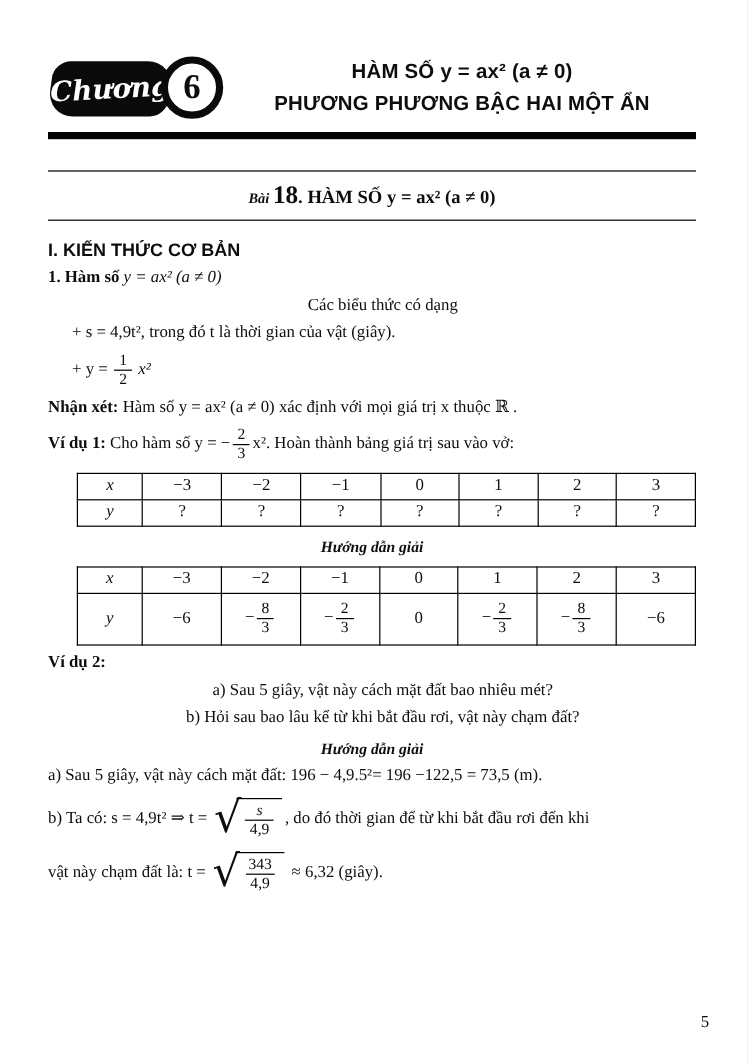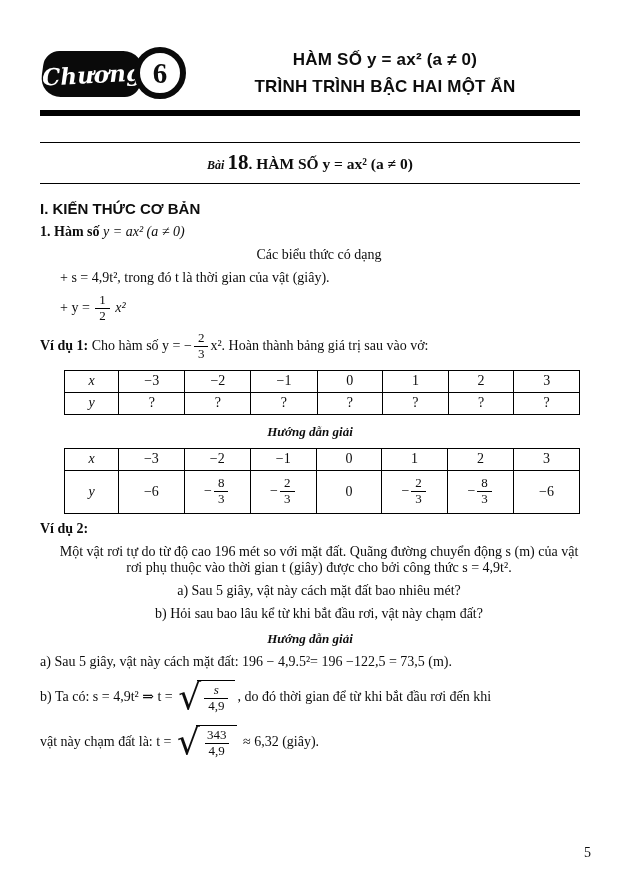--- a/index.html
+++ b/index.html
@@ -85,40 +85,41 @@
     <div class="logo">
       <div class="logo-banner">
           <span class="logo-word">Chương</span>
         </div>
       <div class="logo-circle">
           <span>6</span>
         </div>
     </div>
     <div class="titles">
       <div>HÀM SỐ y = ax² (a ≠ 0)</div>
-      <div>TRÌNH TRÌNH BẬC HAI MỘT ẨN</div>
+      <div>PHƯƠNG PHƯƠNG BẬC HAI MỘT ẨN</div>
     </div>
   </div>
   <div class="bar"></div>
 
   <div class="bai"><span class="bai-bai">Bài </span><span class="bai-num">18</span><span class="bai-rest">. HÀM SỐ y = ax² (a ≠ 0)</span></div>
 
   <div class="h1">I. KIẾN THỨC CƠ BẢN</div>
 
   <div class="line"><span class="b">1. Hàm số </span><span class="m">y = ax² (a ≠ 0)</span></div>
 
   <div class="line ind">Các biểu thức có dạng</div>
   <div class="line ind2">+ s = 4,9t², trong đó t là thời gian của vật (giây).</div>
 
   <div class="line ind2"><span>+ y = </span><span class="frac">
         <span class="fnum">1</span>
         <span class="fden">2</span>
       </span><span class="m"> x²</span></div>
 
 
+  <div class="line"><span class="b">Nhận xét: </span><span>Hàm số y = ax² (a ≠ 0) xác định với mọi giá trị x thuộc ℝ .</span></div>
 
   <div class="line"><span class="b">Ví dụ 1: </span><span>Cho hàm số y = −</span><span class="frac">
         <span class="fnum">2</span>
         <span class="fden">3</span>
       </span><span>x². Hoàn thành bảng giá trị sau vào vở:</span></div>
 
   <table class="vtable">
     <tbody>
         <tr>
       <td class="lab">x</td>
@@ -176,21 +177,20 @@
       <td class="val"><span class="sign">−</span><span class="frac">
               <span class="fnum">8</span>
               <span class="fden">3</span>
             </span></td>
       <td class="val">−6</td>
     </tr>
   </tbody>
     </table>
 
   <div class="line b">Ví dụ 2:</div>
-  <div class="line ind">Một vật rơi tự do từ độ cao 196 mét so với mặt đất. Quãng đường chuyển động s (m) của vật rơi phụ thuộc vào thời gian t (giây) được cho bởi công thức s = 4,9t².</div>
   <div class="line ind">a) Sau 5 giây, vật này cách mặt đất bao nhiêu mét?</div>
   <div class="line ind">b) Hỏi sau bao lâu kể từ khi bắt đầu rơi, vật này chạm đất?</div>
 
   <div class="center hdg">Hướng dẫn giải</div>
 
   <div class="line">a) Sau 5 giây, vật này cách mặt đất: 196 − 4,9.5²= 196 −122,5 = 73,5 (m).</div>
 
   <div class="mathline"><span>b) Ta có: s = 4,9t² ⇒ t = </span><span class="sqrt">
         <span class="rad">√</span>
         <span class="rand">

